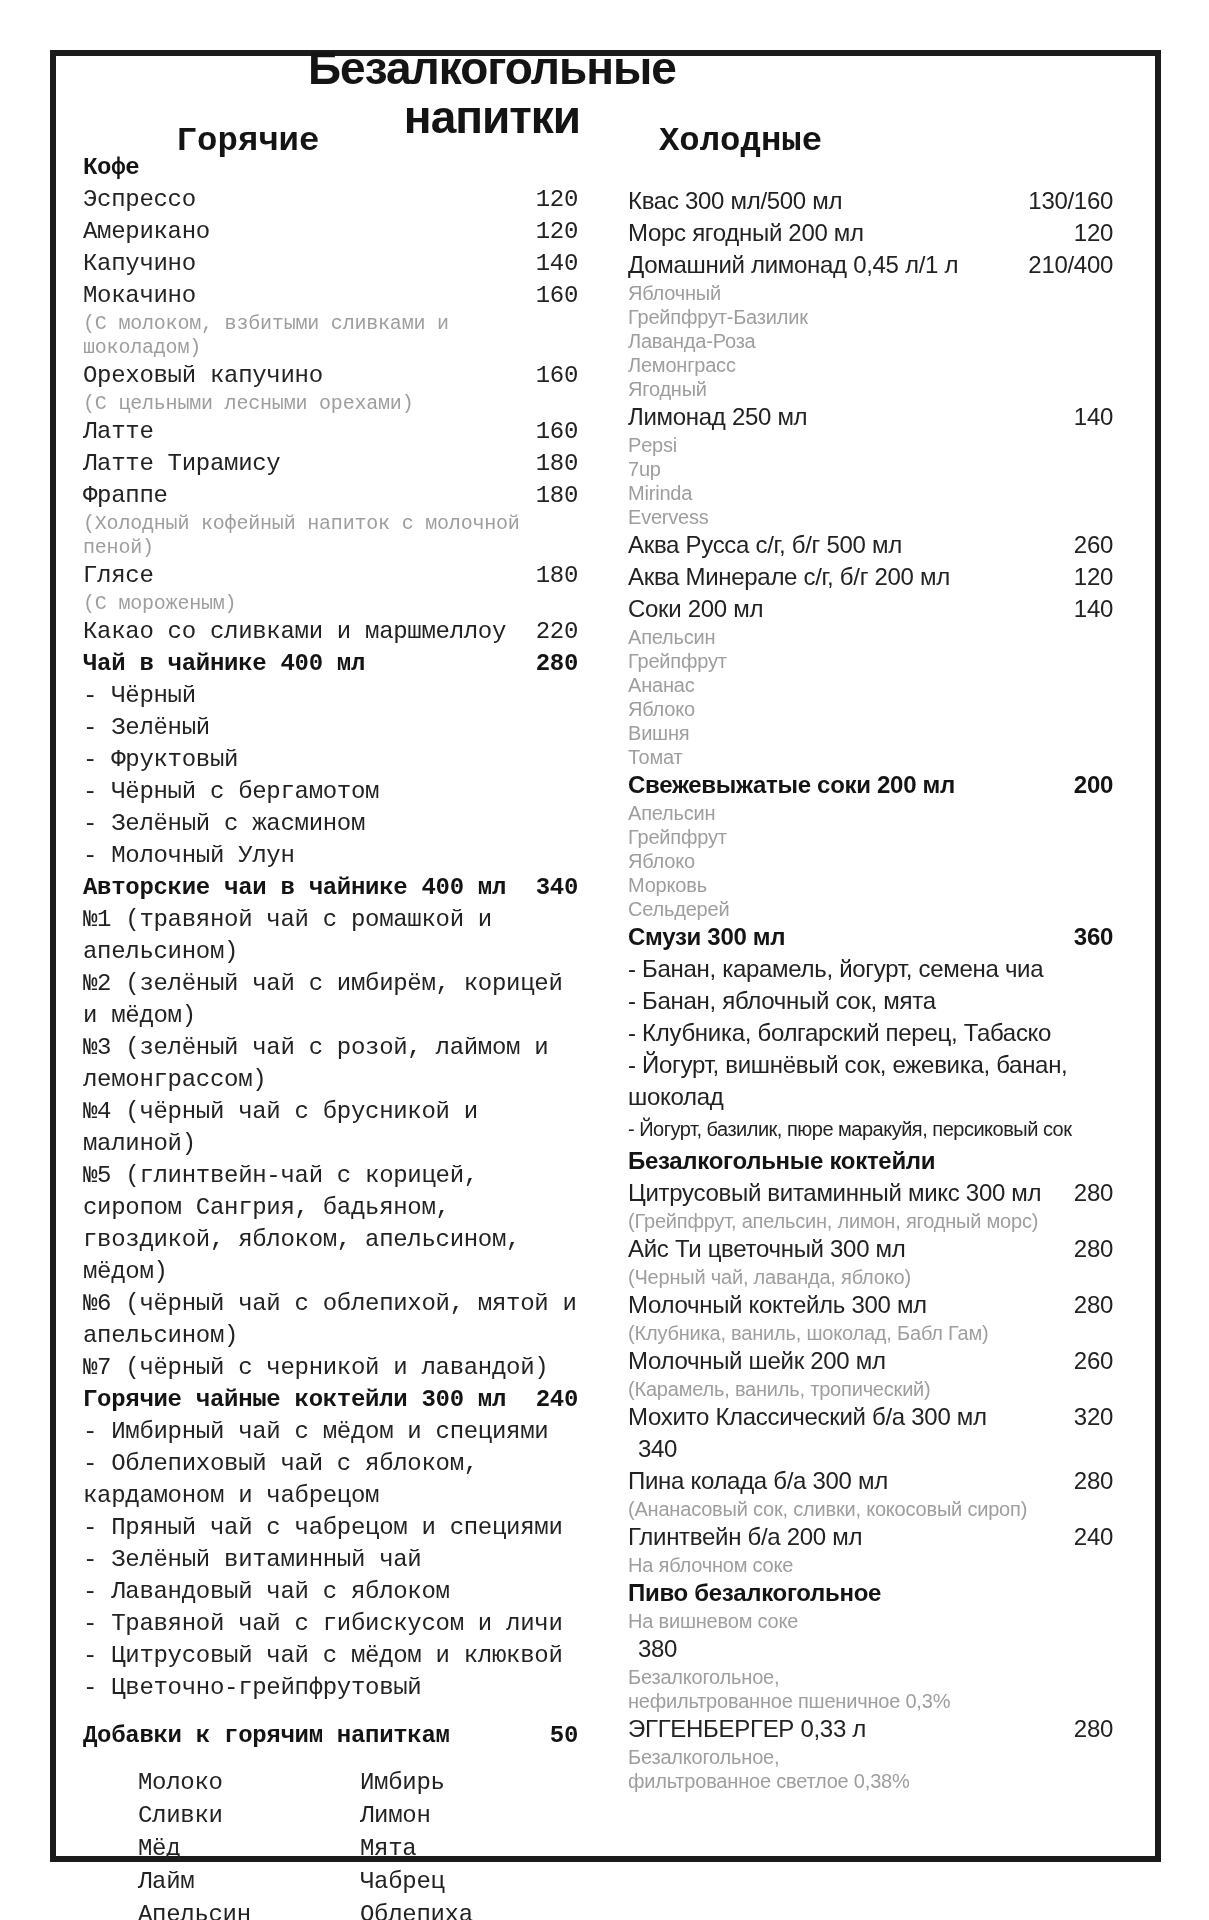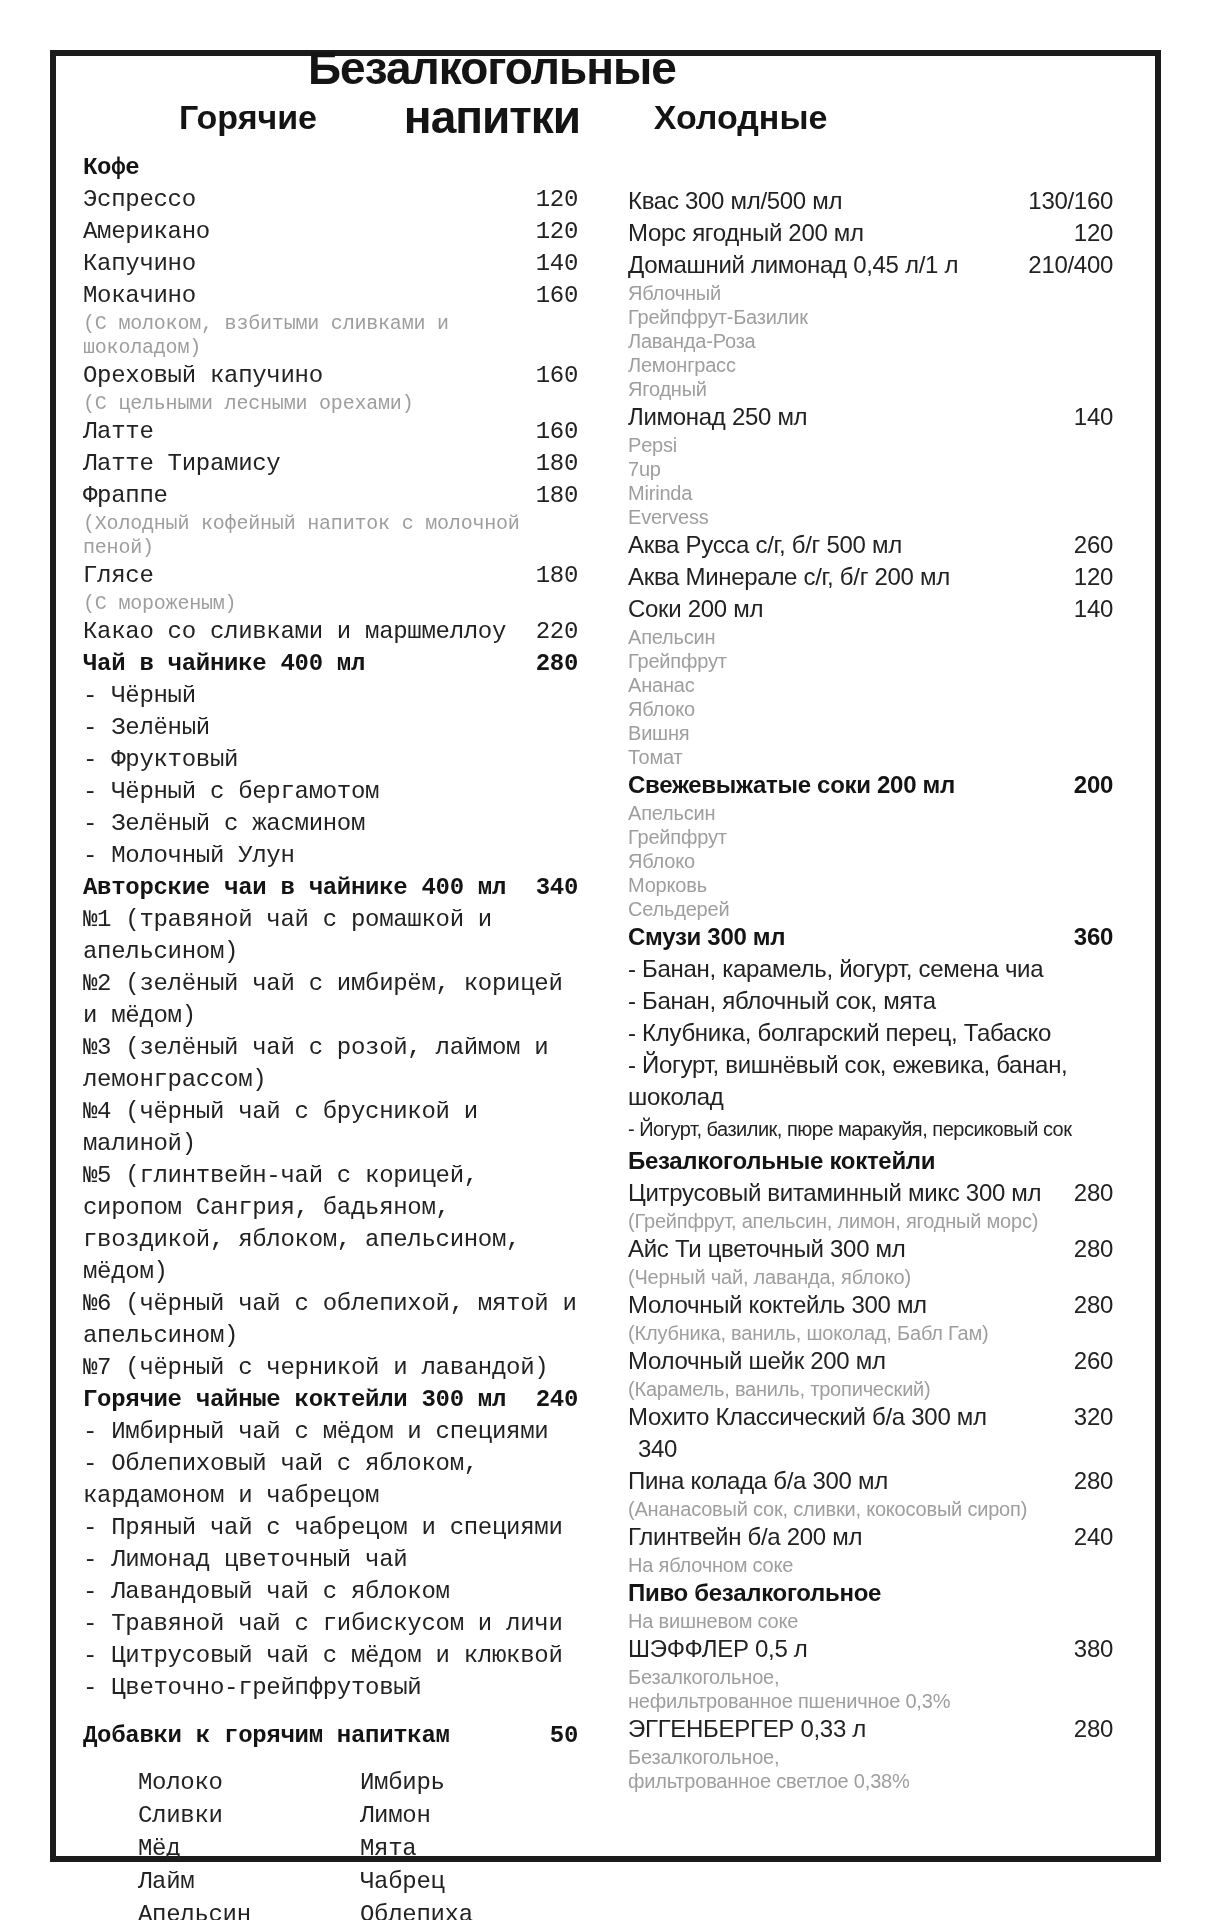--- a/index.html
+++ b/index.html
@@ -32,25 +32,26 @@
     text-align: center;
     font-weight: 800;
     font-size: 46px;
     line-height: 49px;
     letter-spacing: -1px;
     color: #141414;
     margin-left: 36px;
   }
   .col-header {
     position: absolute;
-    top: 98px;
+    top: 122px;
     font-weight: 800;
     font-size: 34px;
     line-height: 38px;
     color: #141414;
+    font-family: Liberation Mono, monospace;
   }
   .col-header.hot { left: 83px; width: 330px; text-align: center; }
   .col-header.cold { left: 628px; width: 225px; text-align: center; }
   .rows { position: absolute; }
   .rows.hot { left: 83px; top: 152px; width: 495px; font-family: Liberation Mono, monospace; }
   .rows.cold { left: 628px; top: 185px; width: 485px; }
   .row {
     display: flex;
     justify-content: space-between;
     align-items: flex-start;
@@ -202,21 +203,21 @@
     <div class="row item">
       <span class="txt">- Имбирный чай с мёдом и специями</span>
     </div>
     <div class="row item">
       <span class="txt">- Облепиховый чай с яблоком, кардамоном и чабрецом</span>
     </div>
     <div class="row item">
       <span class="txt">- Пряный чай с чабрецом и специями</span>
     </div>
     <div class="row item">
-      <span class="txt">- Лимонад цветочный чай</span>
+      <span class="txt">- Зелёный витаминный чай</span>
     </div>
     <div class="row item">
       <span class="txt">- Лавандовый чай с яблоком</span>
     </div>
     <div class="row item">
       <span class="txt">- Травяной чай с гибискусом и личи</span>
     </div>
     <div class="row item">
       <span class="txt">- Цитрусовый чай с мёдом и клюквой</span>
     </div>
@@ -404,21 +405,20 @@
     <div class="row note">
       <span class="txt">На яблочном соке</span>
     </div>
     <div class="row bold">
       <span class="txt">Пиво безалкогольное</span>
     </div>
     <div class="row note">
       <span class="txt">На вишневом соке</span>
     </div>
     <div class="row item">
-      <span class="txt">ШЭФФЛЕР 0,5 л</span>
       <span class="price">380</span>
     </div>
     <div class="row note">
       <span class="txt">Безалкогольное,</span>
     </div>
     <div class="row note">
       <span class="txt">нефильтрованное пшеничное 0,3%</span>
     </div>
     <div class="row item">
       <span class="txt">ЭГГЕНБЕРГЕР 0,33 л</span>

